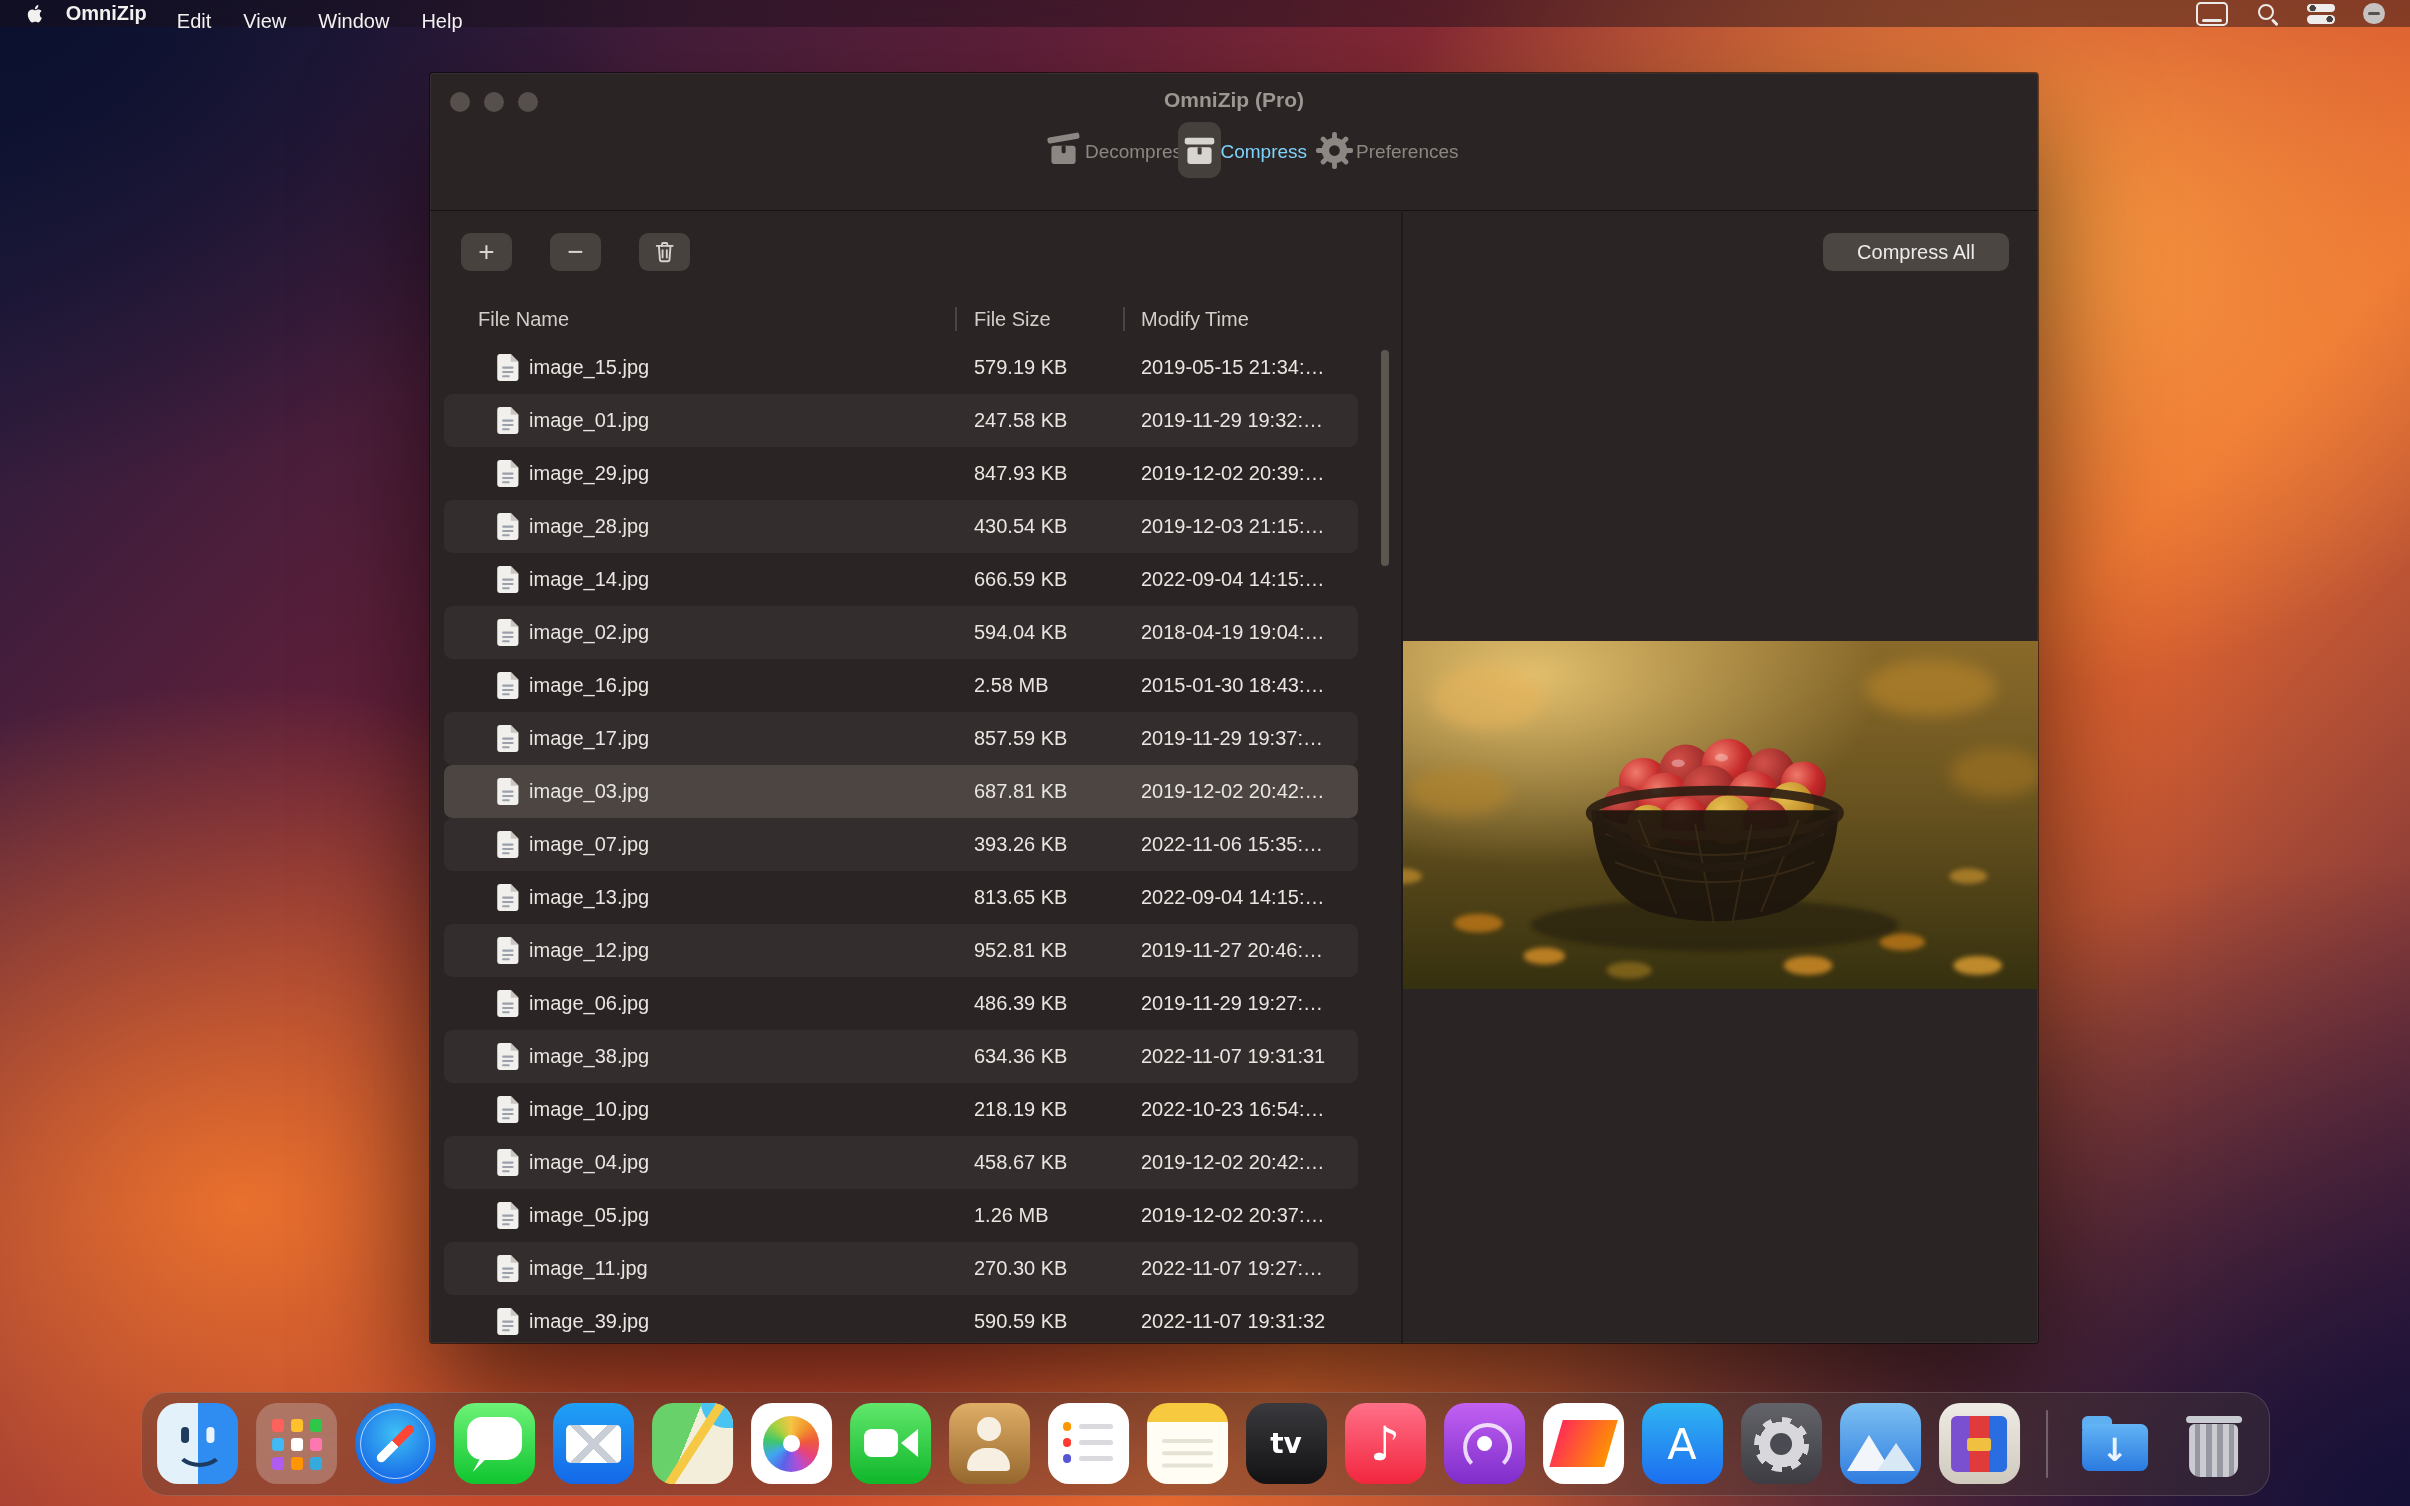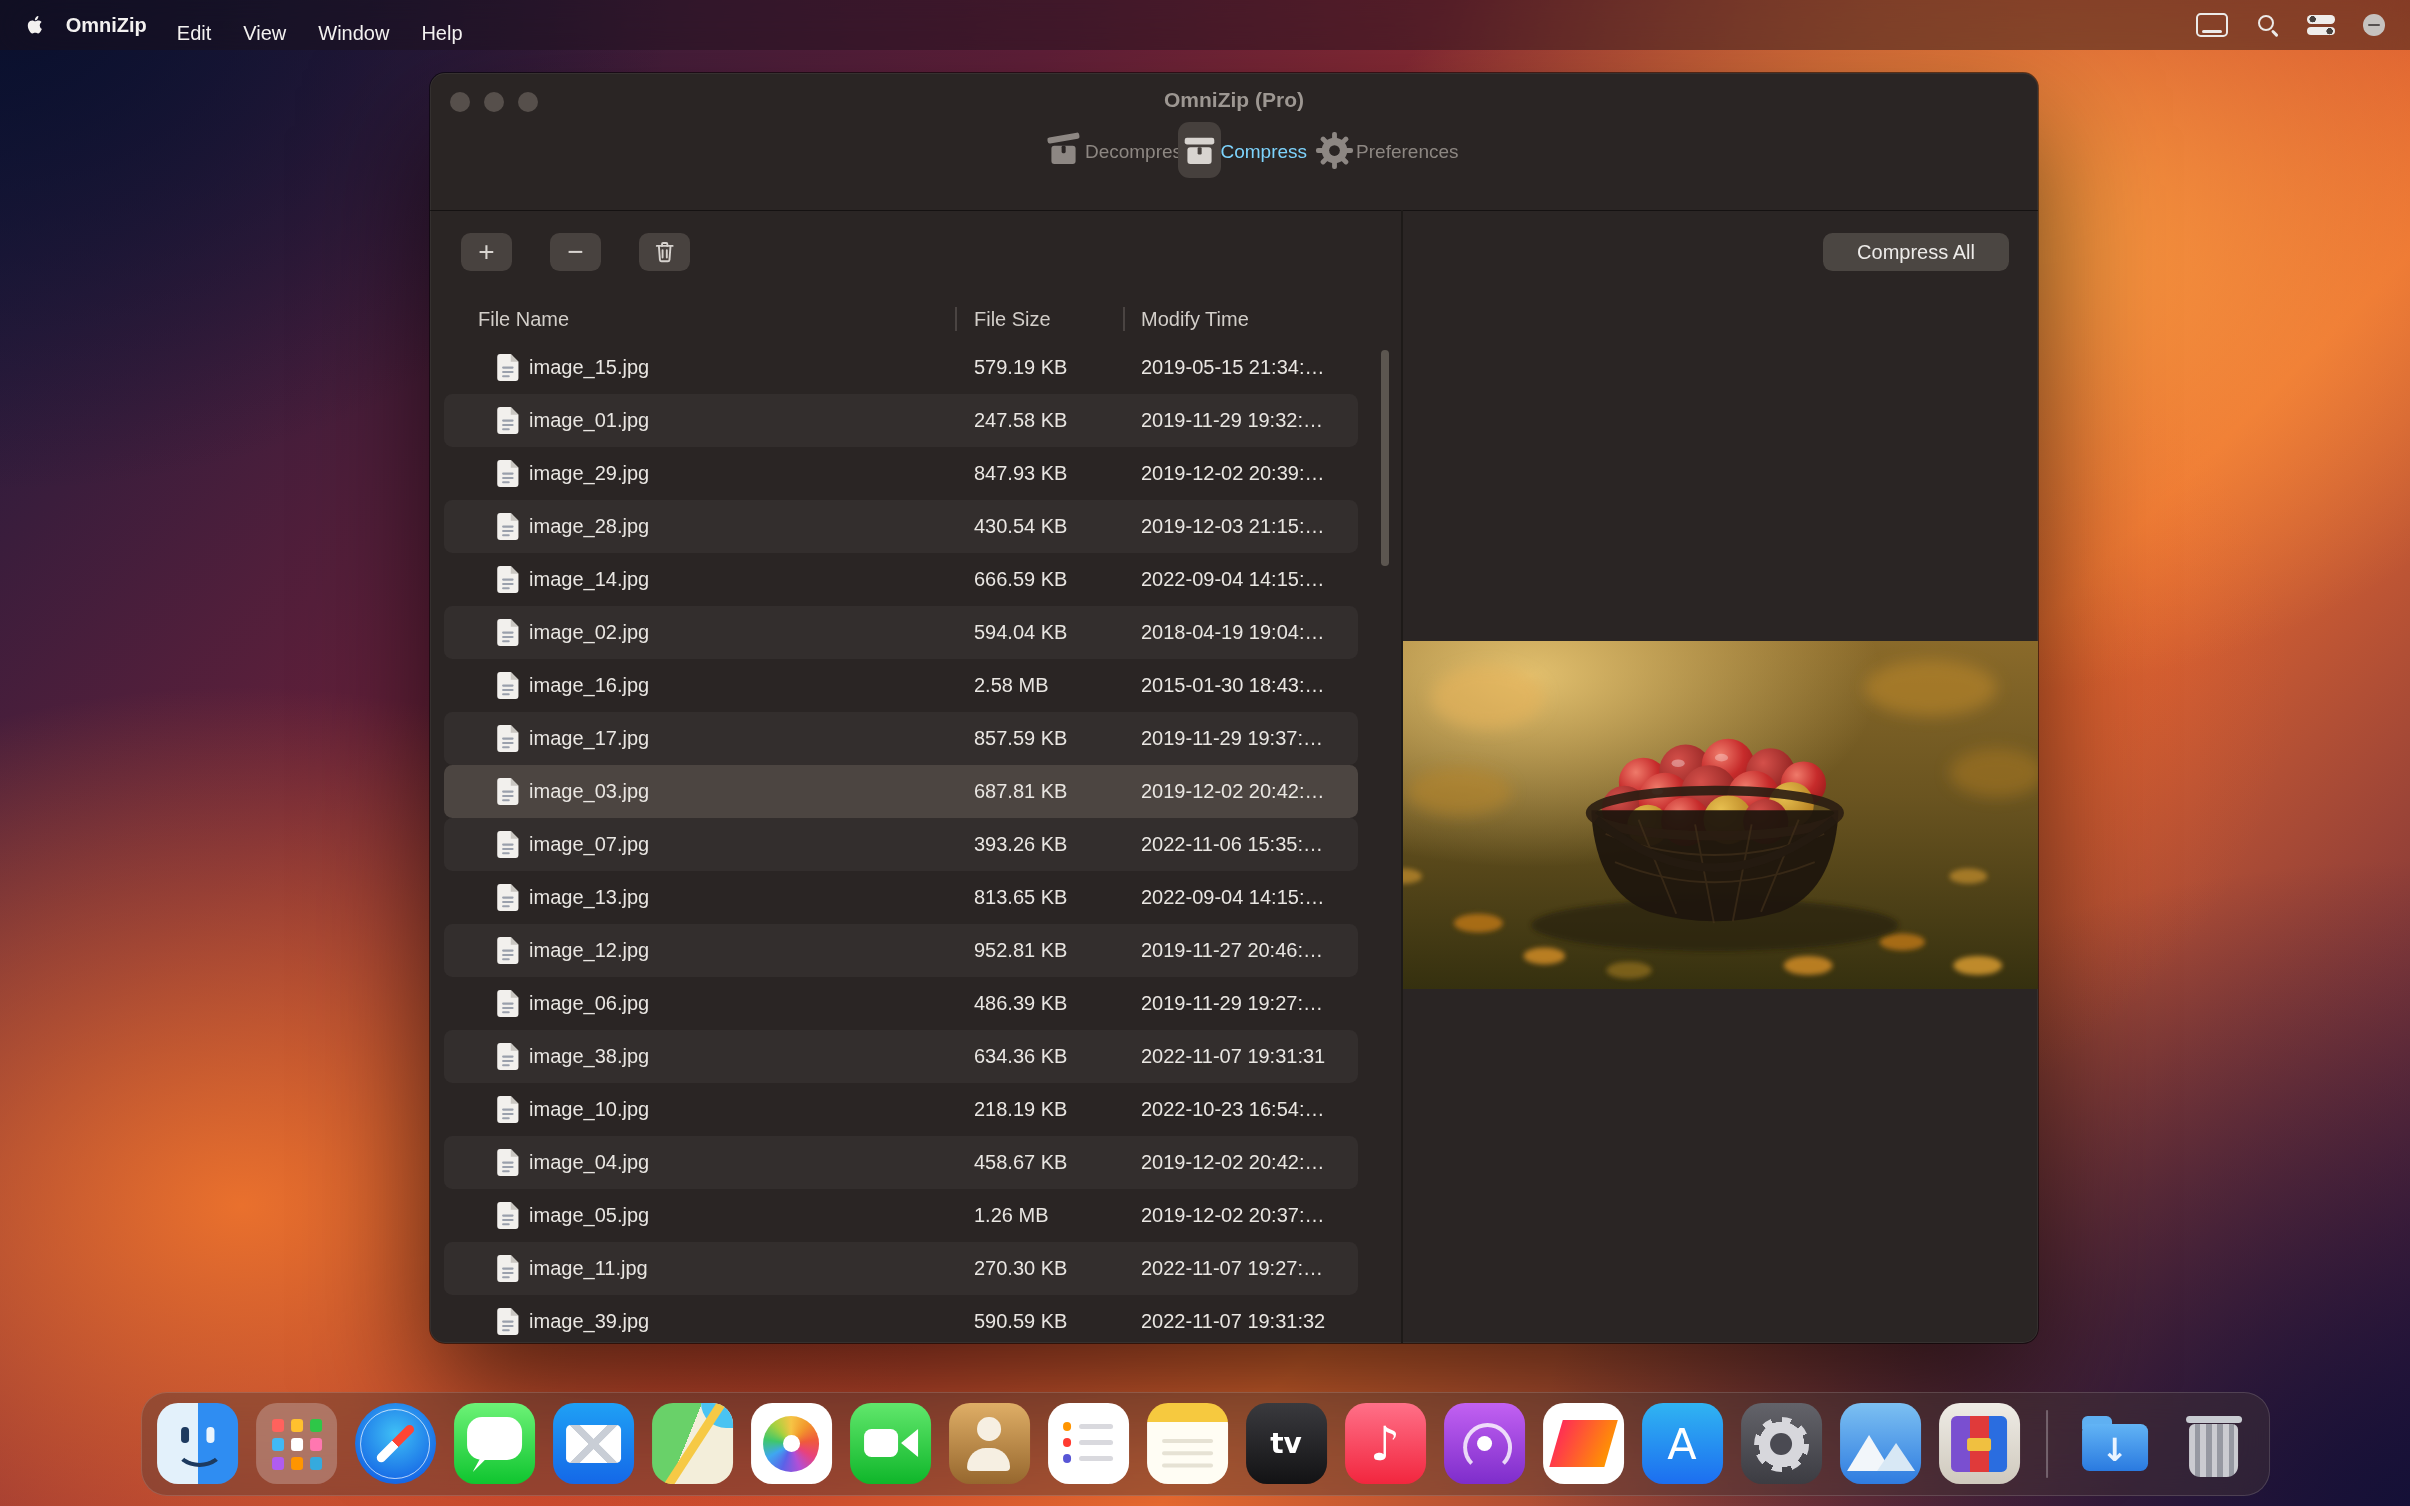--- a/index.html
+++ b/index.html
@@ -8,21 +8,21 @@
   .desktop{position:absolute;inset:0;
     background:
       radial-gradient(1036px 753px at 82% 16%, rgba(255,166,66,.95), rgba(255,166,66,0) 60%),
       radial-gradient(1412px 942px at 60% 45%, rgba(240,96,40,.8), rgba(240,96,40,0) 60%),
       radial-gradient(1224px 895px at 10% 80%, rgba(244,120,44,.9), rgba(244,120,44,0) 58%),
       radial-gradient(1601px 1177px at 100% 100%, rgba(18,16,54,.95), rgba(18,16,54,0) 55%),
       radial-gradient(1224px 895px at 0% 0%, rgba(9,15,44,.96), rgba(9,15,44,0) 55%),
       linear-gradient(135deg,#121a3e 0%,#63203a 28%,#bf3a2e 52%,#e86a30 68%,#3a1440 100%);}
 
   
-  .menubar{position:absolute;top:0;left:0;right:0;height:50px;display:flex;align-items:center;
+  .menubar{position:absolute;top:0;left:0;right:0;height:27px;display:flex;align-items:center;
     background:rgba(26,16,24,.45);backdrop-filter:blur(22.6px);color:#f3f1f0;font-size:20px;z-index:50;}
   .mb-left{display:flex;align-items:center;padding-left:22.6px;}
   .mb-apple{display:flex;margin:0 5.6px 0 0;}
   .mb-app{font-weight:700;padding:0 14px;}
   .mb-item{padding:0 16px;margin-top:16px;}
   .mb-right{margin-left:auto;display:flex;align-items:center;gap:28px;padding-right:26px;}
   .ic-display{width:28px;height:20px;border:2.4px solid #eceae8;border-radius:4.7px;position:relative;}
   .ic-display::after{content:"";position:absolute;left:3.8px;right:3.8px;bottom:1.9px;height:2.8px;background:#eceae8;border-radius:1.9px;}
   .ic-search{width:23.5px;height:23.5px;position:relative;}
   .ic-search::before{content:"";position:absolute;left:1.9px;top:1.9px;width:12.2px;height:12.2px;border:2.8px solid #eceae8;border-radius:50%;}
@@ -30,21 +30,21 @@
   .ic-cc{width:28px;height:20px;position:relative;}
   .ic-cc::before{content:"";position:absolute;top:0;left:0;width:28px;height:8.5px;border-radius:4.2px;
     background:radial-gradient(circle at 5.6px 4.2px,#46413e 3px,#efedeb 3.4px);}
   .ic-cc::after{content:"";position:absolute;bottom:0;left:0;width:28px;height:8.5px;border-radius:4.2px;
     background:radial-gradient(circle at 22.6px 4.2px,#46413e 3px,#efedeb 3.4px);}
   .ic-circle{width:21.7px;height:21.7px;border-radius:50%;background:#c6c2bf;position:relative;}
   .ic-circle::after{content:"";position:absolute;left:4.7px;right:4.7px;top:9.4px;height:2.8px;background:#565150;border-radius:1.9px;}
 
   
   .window{position:absolute;left:430px;top:73px;width:1608px;height:1270px;background:#2a2524;
-    border-radius:15px;overflow:hidden;
+    border-radius:3px;overflow:hidden;
     box-shadow:0 52px 122px rgba(0,0,0,.62),0 0 0 0.9px rgba(0,0,0,.55),inset 0 0 0 0.9px rgba(255,255,255,.06);}
   .titlebar{position:absolute;top:0;left:0;right:0;height:137px;border-bottom:0.9px solid rgba(0,0,0,.5);}
   .lights{position:absolute;top:19px;left:20px;display:flex;gap:14px;}
   .tl{width:20px;height:20px;border-radius:50%;background:#564f4b;}
   .win-title{position:absolute;top:15px;left:0;right:0;text-align:center;font-size:21px;font-weight:600;color:#9d9792;}
   .tb-row{position:absolute;top:49px;left:0;right:0;display:flex;justify-content:center;gap:22.6px;}
   .tb-item{display:flex;flex-direction:row;align-items:center;width:113px;}
   .tb-iconbox{width:90px;height:56px;border-radius:11.3px;display:flex;align-items:center;justify-content:center;}
   .tb-item.sel .tb-iconbox{background:#46403d;}
   .tb-label{margin-top:4.7px;font-size:19px;color:#8d8782;}

